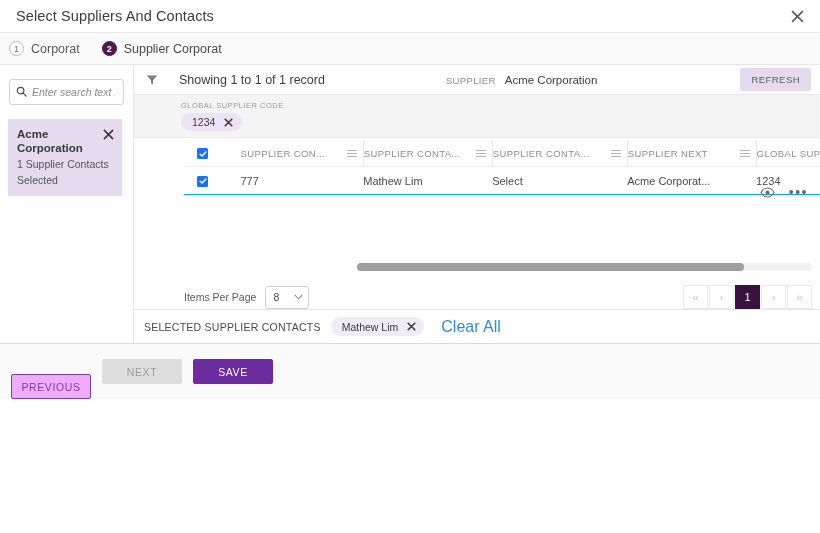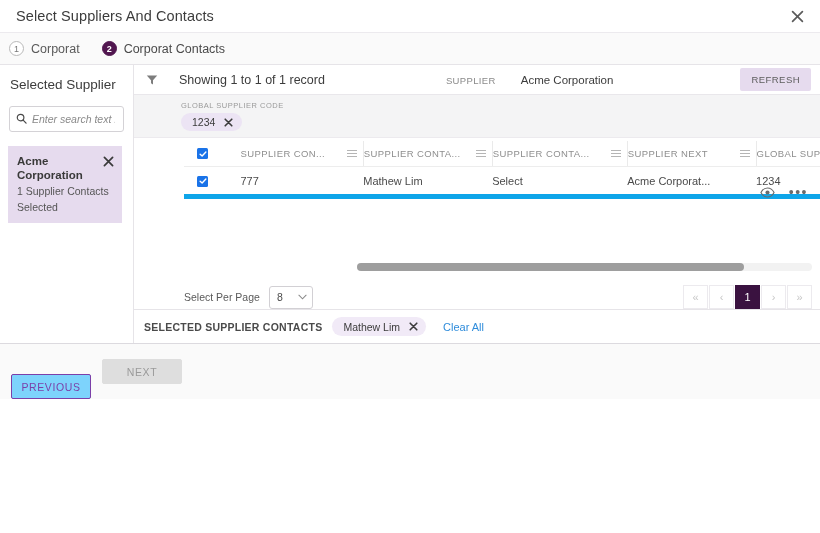--- a/index.html
+++ b/index.html
@@ -209,21 +209,20 @@
   }
   .showing-text {
     font-size: 12.5px;
     color: #3c3c3c;
     margin-left: 14px;
   }
   .supplier-kv {
     display: flex;
     align-items: baseline;
     margin-left: 121px;
-    gap: 16px;
   }
   .kv-label {
     font-size: 9.5px;
     color: #8a8a8a;
     letter-spacing: .35px;
     text-transform: uppercase;
   }
   .kv-value {
     font-size: 11.5px;
     color: #3c3c3c;
@@ -343,21 +342,21 @@
   }
   table.grid td {
     height: 27px;
     font-size: 11px;
     color: #4a4a4a;
     padding: 0 6px 0 0;
     vertical-align: middle;
     white-space: nowrap;
     overflow: hidden;
     text-overflow: ellipsis;
-    border-bottom: 5px solid #0ea5e9;
+    border-bottom: 1px solid #0ea5e9;
     margin-left: 24px;
   }
   table.grid tr.header-row th { border-bottom: 1px solid #ededed; }
 
   .cb {
     width: 11px;
     height: 11px;
     background: #1a73e8;
     border-radius: 1.5px;
     display: inline-flex;
@@ -465,36 +464,35 @@
     display: flex;
     align-items: center;
     padding-left: 10px;
     background: #ffffff;
   }
   .selected-label {
     font-size: 10.5px;
     color: #4a4a4a;
     letter-spacing: .25px;
     text-transform: uppercase;
-    font-weight: bold;
   }
   .selected-chip {
     margin-left: 10px;
     background: #f1eaf7;
     border-radius: 11px;
     height: 19px;
     display: inline-flex;
     align-items: center;
     padding: 0 8px 0 11px;
     cursor: pointer;
   }
   .selected-chip .chip-text { font-size: 10.5px; color: #3c3c3c; }
   .clear-all {
     margin-left: 17px;
-    font-size: 11px;
+    font-size: 16px;
     color: #2f8cdb;
     cursor: pointer;
   }
 
   
   .action-bar {
     flex: 0 0 37px;
     border-top: 1px solid #dcdadf;
     background: #fafafa;
     display: flex;
@@ -509,21 +507,21 @@
     height: 25px;
     min-width: 80px;
     border-radius: 2px;
     cursor: pointer;
     display: inline-flex;
     align-items: center;
     justify-content: center;
     box-sizing: border-box;
   }
   .btn-outline {
-    background: #7dd3fc;
+    background: #f0abfc;
     border: 1px solid #7b3fa8;
     color: #7b3fa8;
     margin-top: 30px;
   }
   .btn-disabled {
     background: #dedede;
     border: 1px solid #dedede;
     color: #9a9a9a;
     cursor: default;
   }
@@ -547,28 +545,27 @@
     </div>
   </div>
 
   <div class="stepsbar">
     <div class="step">
       <div class="step-num inactive">1</div>
       <div class="step-label">Corporat</div>
     </div>
     <div class="step is-active">
       <div class="step-num active">2</div>
-      <div class="step-label">Corporat Contacts</div>
+      <div class="step-label">Supplier Corporat</div>
     </div>
   </div>
 
   <div class="body-area">
 
     <div class="left-panel">
-      <div class="left-title">Selected Supplier</div>
 
       <div class="search-box">
         <span>
           <svg width="11" height="11" viewBox="0 0 12 12" aria-hidden="true">
             <circle cx="5" cy="5" r="3.6" fill="none" stroke="currentColor" stroke-width="1.3"></circle>
             <path d="M7.8 7.8 L11 11" stroke="currentColor" stroke-width="1.4" stroke-linecap="round"></path>
           </svg>
         </span>
         <input class="search-input" type="text" placeholder="Enter search text ..." style="">
       </div>
@@ -707,21 +704,21 @@
             </td>
           </tr>
         </tbody>
           </table>
 
         <div class="hscroll">
           <div class="hscroll-thumb"></div>
         </div>
 
         <div class="pager">
-          <span class="ipp-label">Select Per Page</span>
+          <span class="ipp-label">Items Per Page</span>
           <div class="ipp-select">
             <span>8</span>
             <span class="caret">
               <svg width="9" height="6" viewBox="0 0 10 6" aria-hidden="true">
                 <path d="M1 1 L5 5 L9 1" fill="none" stroke="currentColor" stroke-width="1.2" stroke-linecap="round"></path>
               </svg>
             </span>
           </div>
           <div class="page-btns">
             <div class="pg">«</div>
@@ -745,15 +742,16 @@
         </span>
         <span class="clear-all">Clear All</span>
       </div>
 
     </div>
   </div>
 
   <div class="action-bar">
     <button class="btn btn-outline">PREVIOUS</button>
     <button class="btn btn-disabled">NEXT</button>
+    <button class="btn btn-primary">SAVE</button>
   </div>
 
 </div>
 
 </body></html>

